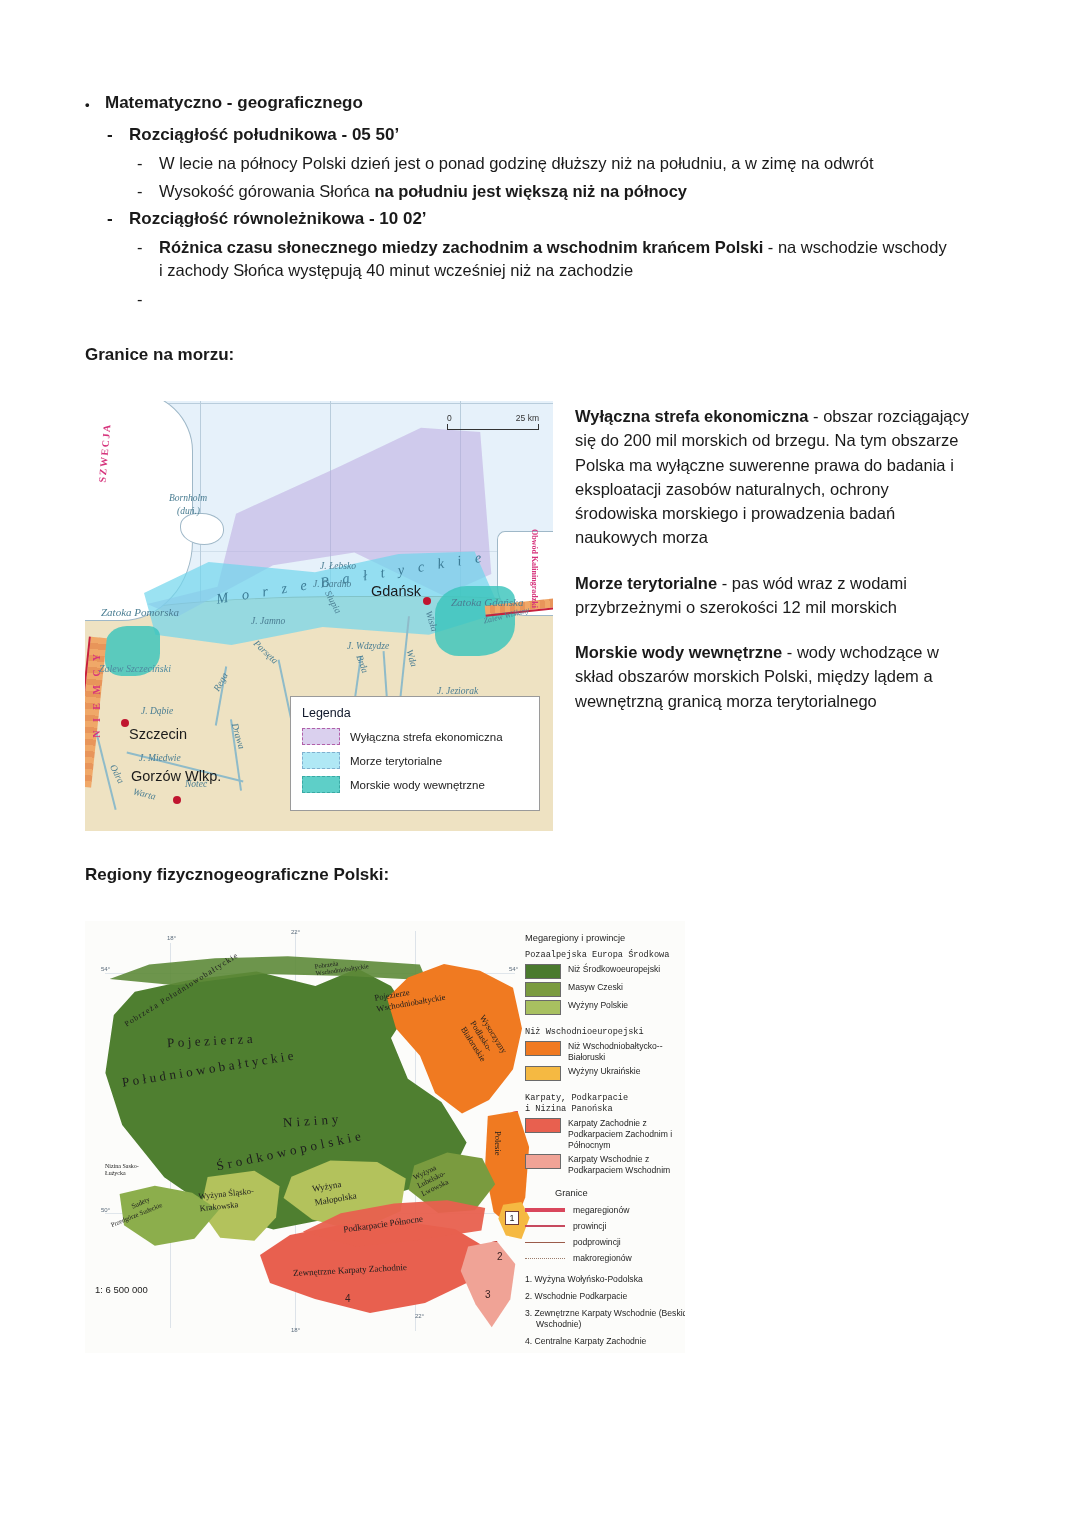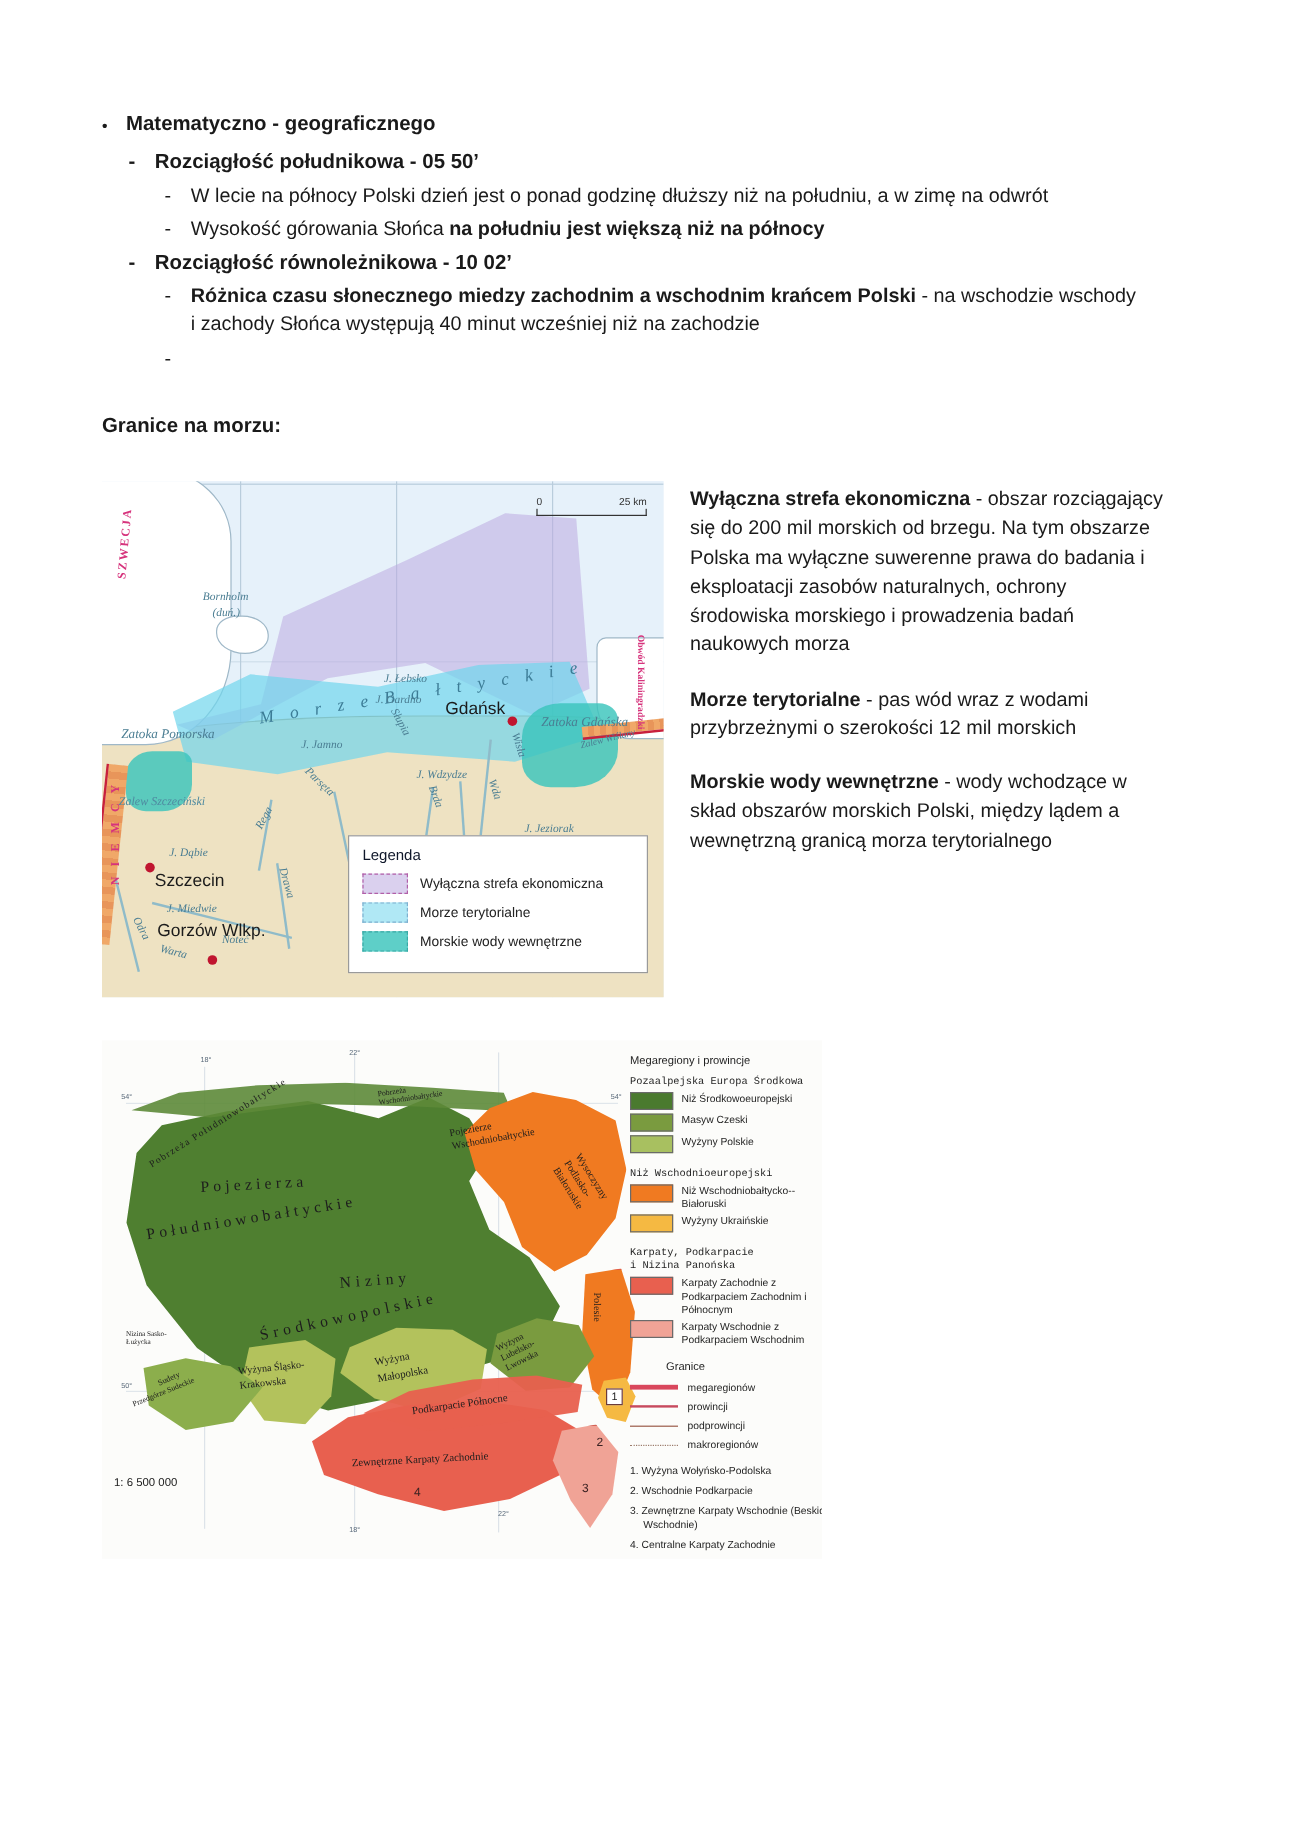--- a/index.html
+++ b/index.html
@@ -308,20 +308,21 @@
       </div>
     </div>
 
     <div class="fig1-text">
       <p><b class="inl">Wyłączna strefa ekonomiczna</b><span> - obszar rozciągający się do 200 mil morskich od brzegu. Na tym obszarze Polska ma wyłączne suwerenne prawa do badania i eksploatacji zasobów naturalnych, ochrony środowiska morskiego i prowadzenia badań naukowych morza</span></p>
       <p><b class="inl">Morze terytorialne</b><span> - pas wód wraz z wodami przybrzeżnymi o szerokości 12 mil morskich</span></p>
       <p><b class="inl">Morskie wody wewnętrzne</b><span> - wody wchodzące w skład obszarów morskich Polski, między lądem a wewnętrzną granicą morza terytorialnego</span></p>
     </div>
   </div>
 
+  <div class="section-head">Regiony fizycznogeograficzne Polski:</div>
 
   <div class="fig2-wrap">
     <div class="map2">
 
       <div class="grat" style="left:85px;top:22px;width:1px;height:385px;opacity:.45;"></div>
       <div class="grat" style="left:210px;top:10px;width:1px;height:400px;opacity:.45;"></div>
       <div class="grat" style="left:330px;top:10px;width:1px;height:400px;opacity:.45;"></div>
       <div class="grat" style="left:20px;top:52px;width:410px;height:1px;opacity:.4;"></div>
       <div class="grat" style="left:20px;top:292px;width:410px;height:1px;opacity:.4;"></div>
 

